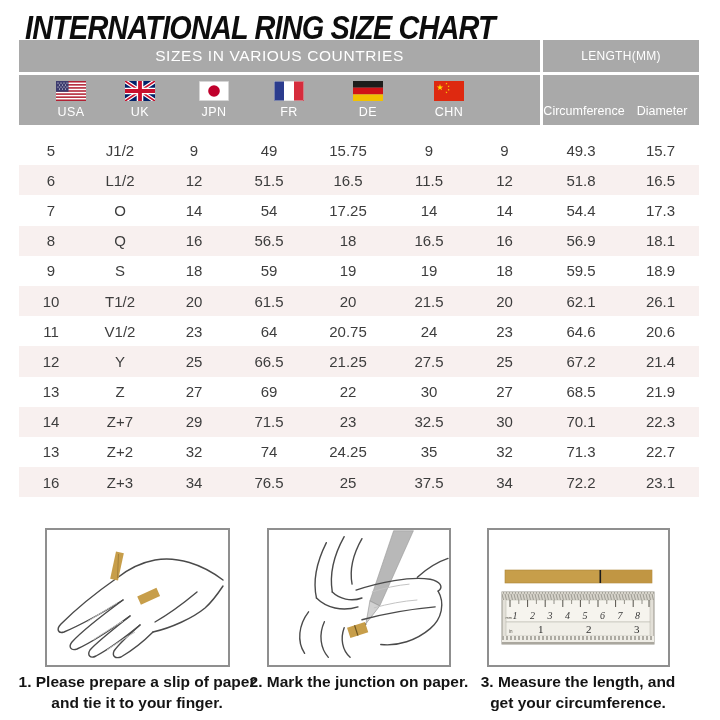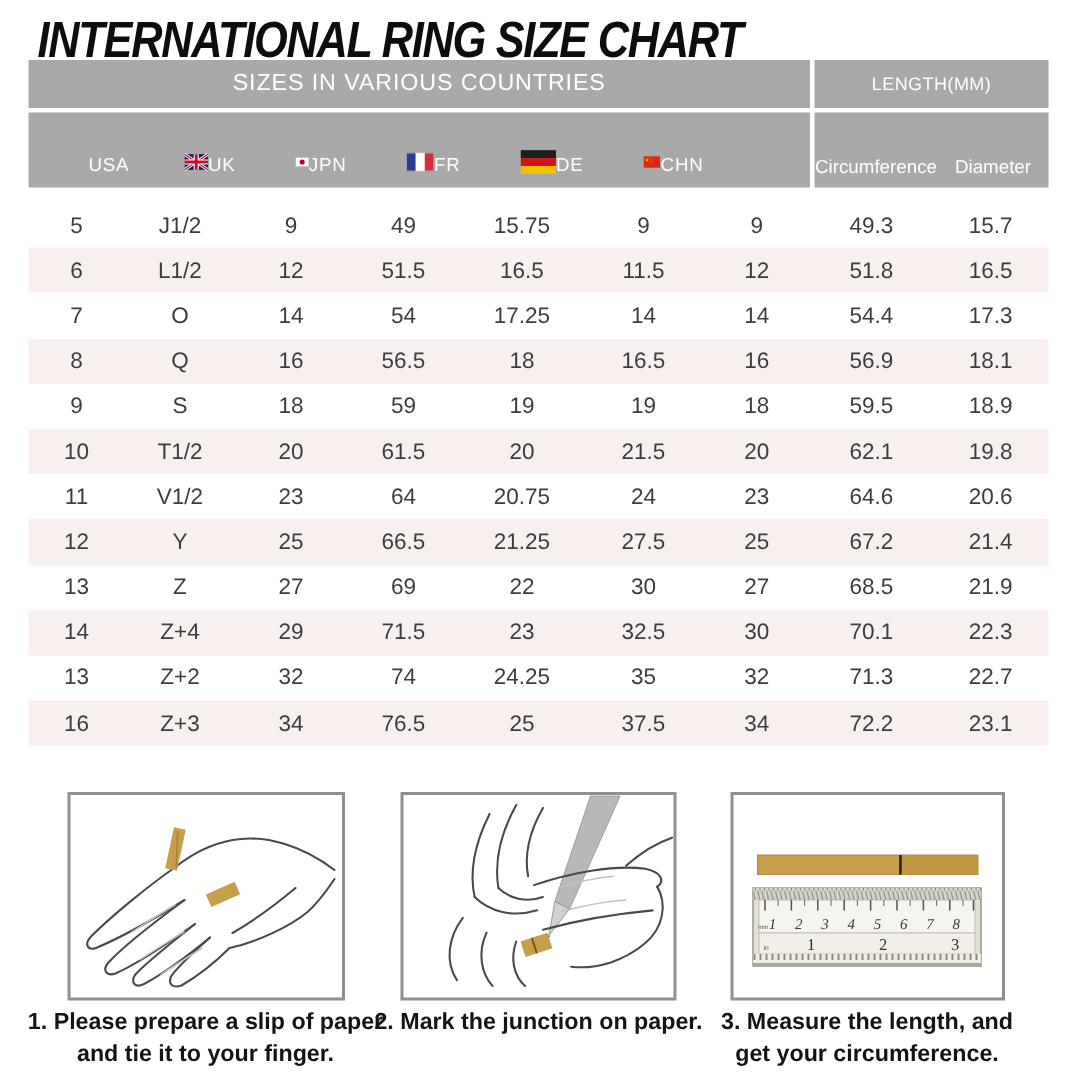--- a/index.html
+++ b/index.html
@@ -16,21 +16,21 @@
   .chart{position:absolute;left:19px;top:40px;width:680px;}
   .hdr1{display:flex;height:32px;}
   .hdr1 .seg{background:#a9a9a9;color:#fff;display:flex;align-items:center;justify-content:center;}
   .seg-left{width:521px;font-size:15.5px;letter-spacing:.6px;}
   .seg-right{width:156px;font-size:12px;letter-spacing:.3px;}
   .vdiv{width:3px;background:#fff;}
   .hgap{height:3px;background:#fff;}
   .hdr2{display:flex;height:50px;}
   .hdr2 .seg{background:#a9a9a9;}
   .flagcols{width:521px;display:grid;grid-template-columns:64px 74px 74px 76px 82px 80px 71px;}
-  .fcol{display:flex;align-items:center;justify-content:flex-start;padding-top:16px;margin-left:40px;}
+  .fcol{display:flex;flex-direction:column;align-items:center;justify-content:flex-start;padding-top:6px;margin-left:40px;}
   .flag{width:30px;height:20px;display:block;}
   .flabel{color:#fff;font-size:12.5px;letter-spacing:.5px;margin-top:4px;}
   .lencols{width:156px;display:grid;grid-template-columns:82px 74px;align-items:end;}
   .lenlabel{color:#fff;font-size:12.5px;text-align:center;padding-bottom:7px;}
   .rows{margin-top:10px;}
   .row{
     display:grid;grid-template-columns:64px 74px 74px 76px 82px 80px 71px 82px 77px;
     height:30.2px;align-items:center;text-align:center;
     font-size:15px;color:#3d3d3d;
   }
@@ -214,21 +214,21 @@
       </div>
       <div class="row">
         <div>10</div>
         <div>T1/2</div>
         <div>20</div>
         <div>61.5</div>
         <div>20</div>
         <div>21.5</div>
         <div>20</div>
         <div>62.1</div>
-        <div>19.8</div>
+        <div>26.1</div>
       </div>
       <div class="row">
         <div>11</div>
         <div>V1/2</div>
         <div>23</div>
         <div>64</div>
         <div>20.75</div>
         <div>24</div>
         <div>23</div>
         <div>64.6</div>
@@ -251,21 +251,21 @@
         <div>27</div>
         <div>69</div>
         <div>22</div>
         <div>30</div>
         <div>27</div>
         <div>68.5</div>
         <div>21.9</div>
       </div>
       <div class="row">
         <div>14</div>
-        <div>Z+4</div>
+        <div>Z+7</div>
         <div>29</div>
         <div>71.5</div>
         <div>23</div>
         <div>32.5</div>
         <div>30</div>
         <div>70.1</div>
         <div>22.3</div>
       </div>
       <div class="row">
         <div>13</div>

